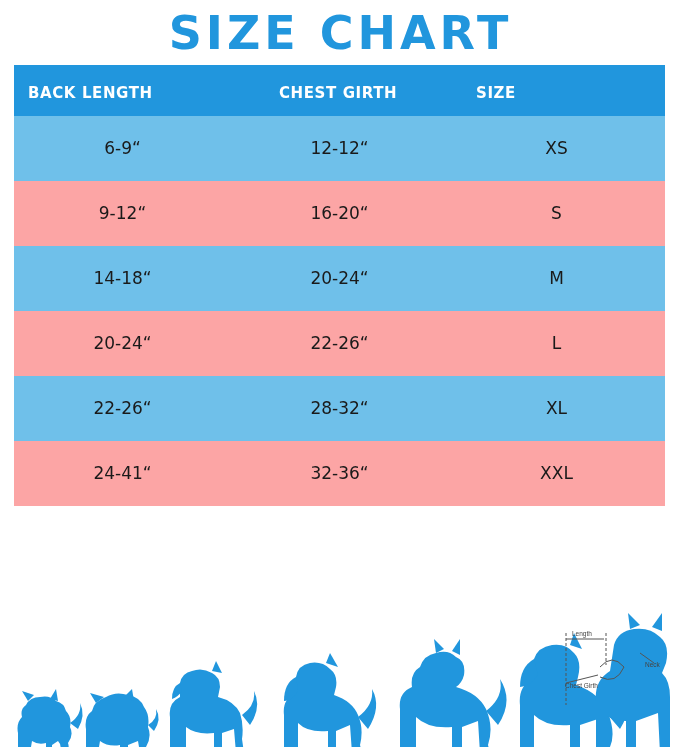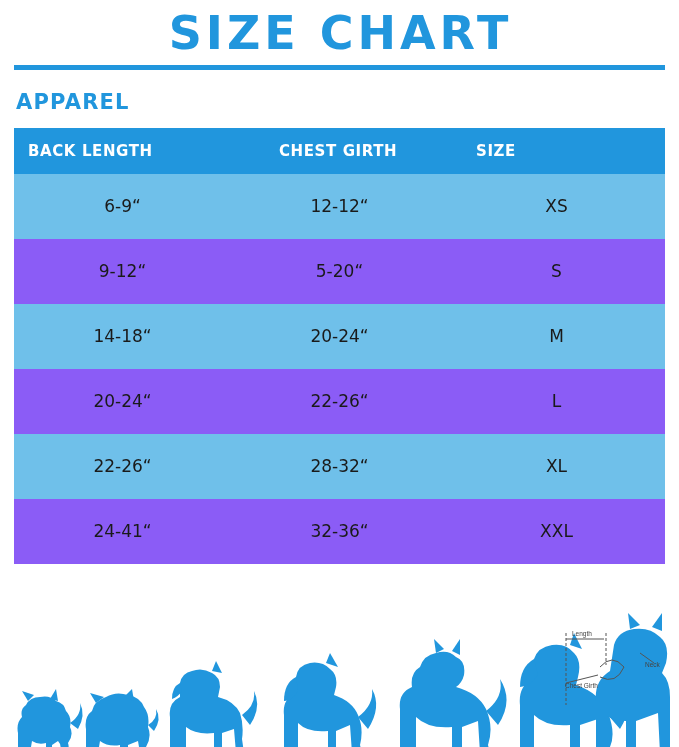--- a/index.html
+++ b/index.html
@@ -64,21 +64,21 @@
   table.size-table th.col-chest { text-align: left; padding-left: 48px; }
   table.size-table th.col-size { text-align: left; padding-left: 28px; margin-top: 18px; }
   table.size-table td {
     height: 63px;
     font-size: 17px;
     text-align: center;
     color: #1a1a1a;
     font-family: "DejaVu Sans", sans-serif;
   }
   tr.row-dark td { background: #6fc0ea; margin-left: 24px; }
-  tr.row-light td { background: #8b5cf6; }
+  tr.row-light td { background: #fca5a5; }
   td.c-back { width: 42%; }
   td.c-chest { width: 38%; }
   td.c-size { width: 20%; }
   .illustration {
     position: absolute;
     left: 0;
     right: 0;
     bottom: 0;
     height: 150px;
   }
@@ -88,39 +88,38 @@
   }
 </style>
 </head>
 <body>
 
 <div class="page">
 
   <div class="title">SIZE CHART</div>
   <div class="title-rule"></div>
 
-  <div class="subtitle">APPAREL</div>
 
   <table class="size-table">
     <thead>
       <tr>
         <th class="col-back">BACK LENGTH</th>
         <th class="col-chest">CHEST GIRTH</th>
         <th class="col-size">SIZE</th>
       </tr>
     </thead>
     <tbody>
       <tr class="row-dark">
         <td class="c-back">6-9“</td>
         <td class="c-chest">12-12“</td>
         <td class="c-size">XS</td>
       </tr>
       <tr class="row-light">
         <td class="c-back">9-12“</td>
-        <td class="c-chest">5-20“</td>
+        <td class="c-chest">16-20“</td>
         <td class="c-size">S</td>
       </tr>
       <tr class="row-dark">
         <td class="c-back">14-18“</td>
         <td class="c-chest">20-24“</td>
         <td class="c-size">M</td>
       </tr>
       <tr class="row-light">
         <td class="c-back">20-24“</td>
         <td class="c-chest">22-26“</td>

